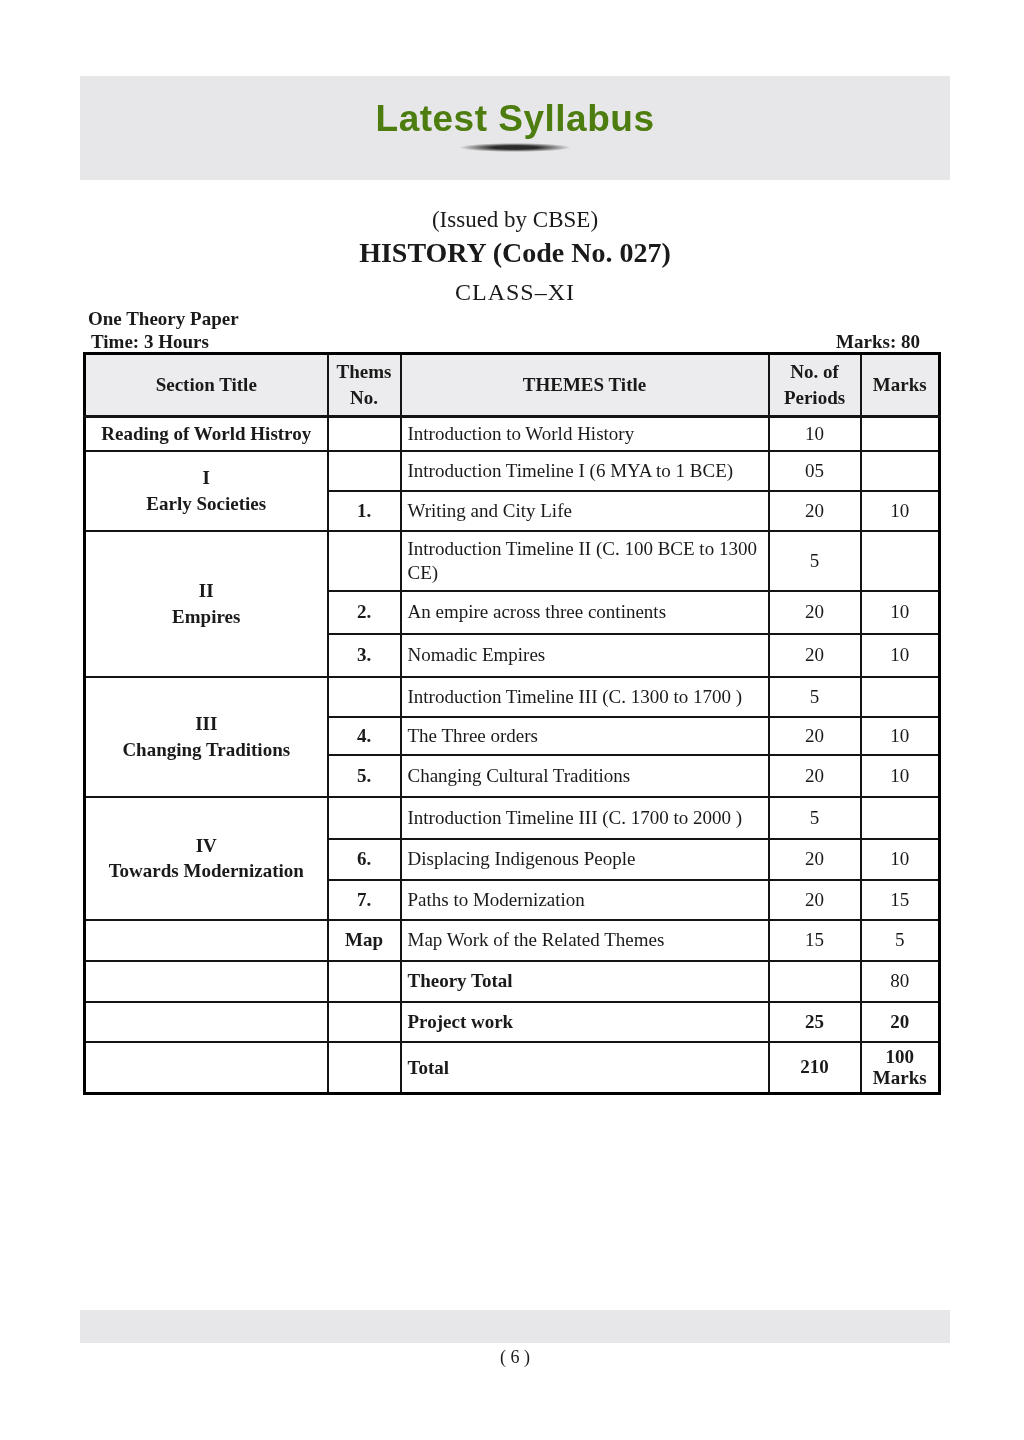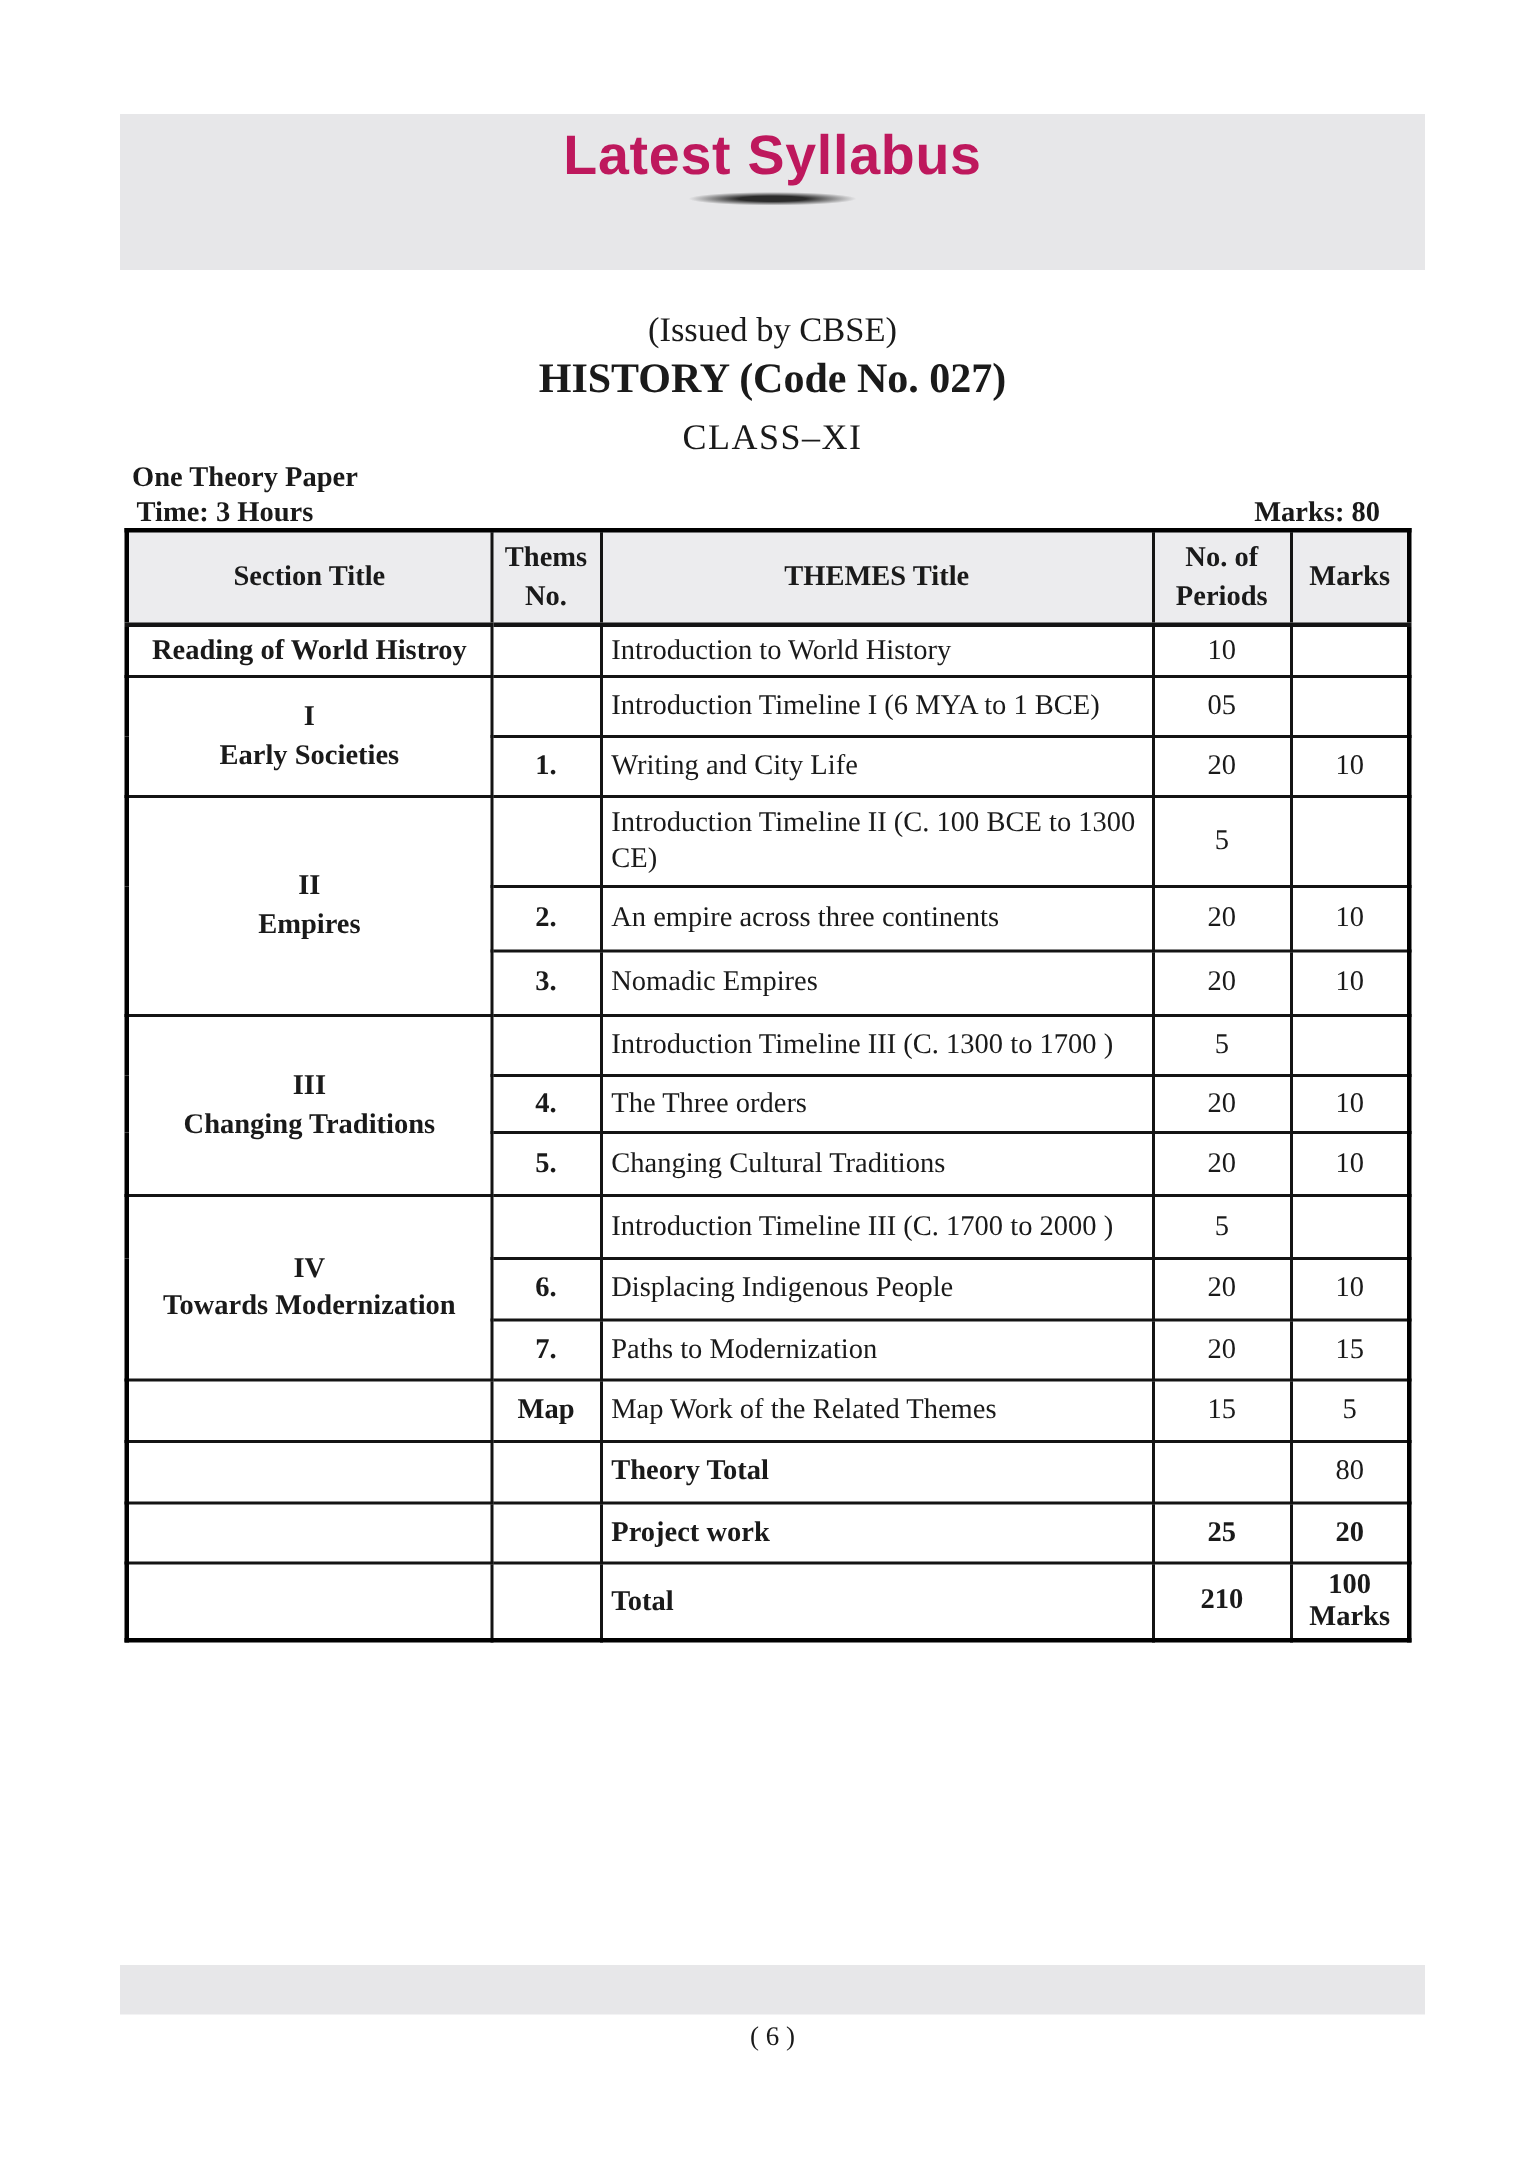--- a/index.html
+++ b/index.html
@@ -12,23 +12,23 @@
     overflow:hidden;
   }
   .page { position:relative; width:1024px; height:1440px; background:#fff; }
 
   
   .banner {
     position:absolute; left:80px; top:76px; width:870px; height:104px;
     background:#e7e7e9; text-align:center;
   }
   .banner-title {
-    padding-top:7px;
+    padding-top:22px;
     font-family:"Liberation Sans", sans-serif;
-    font-weight:bold; font-size:37px; color:#be185d; letter-spacing:0.5px;
+    font-weight:bold; font-size:37px; color:#4d7c0f; letter-spacing:0.5px;
   }
   .swoosh {
     width:112px; height:9px; margin:3px auto 0;
     background:radial-gradient(ellipse closest-side, #2b2b2b 0%, #2b2b2b 40%, rgba(43,43,43,0) 100%);
   }
 
   
   .center-head { position:absolute; left:80px; width:870px; text-align:center; }
   .issued   { top:207px; font-size:23px; }
   .subject  { top:237px; font-size:28px; font-weight:bold; }

